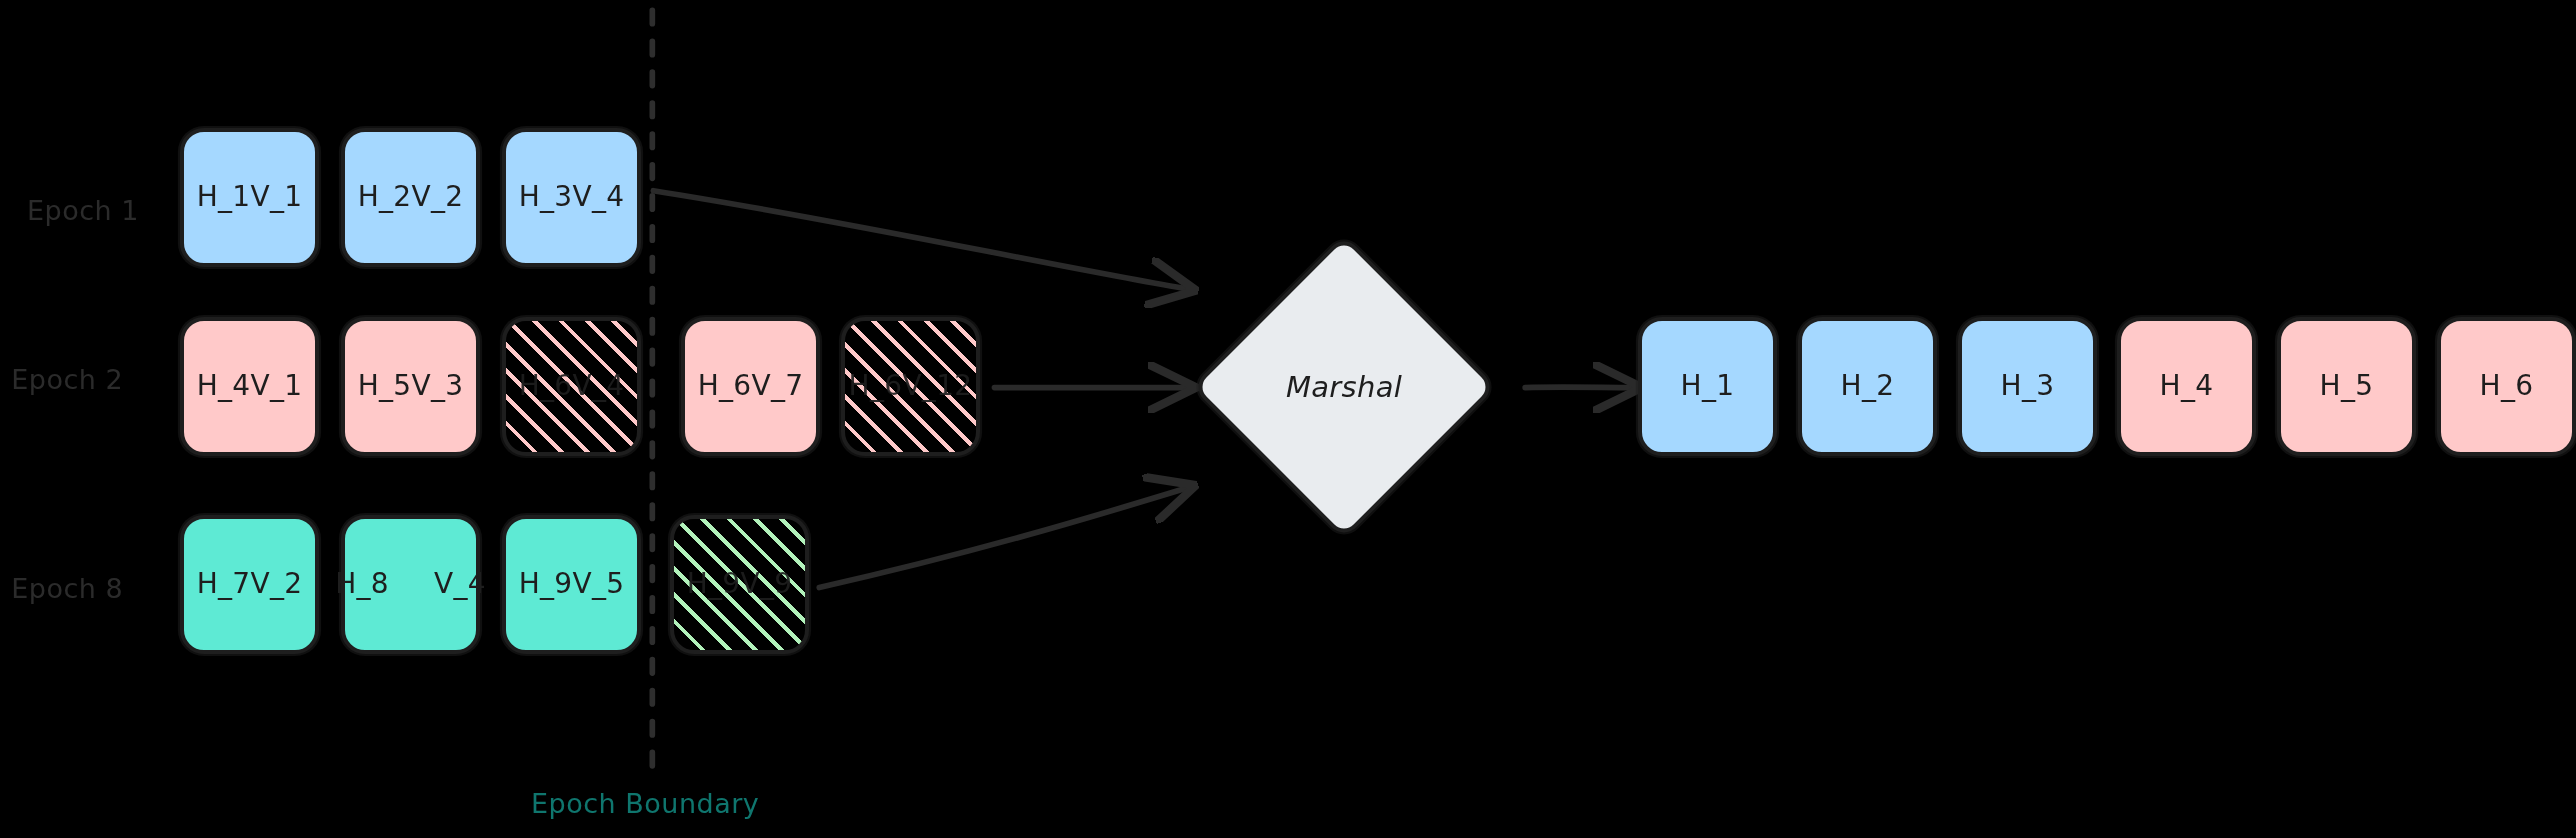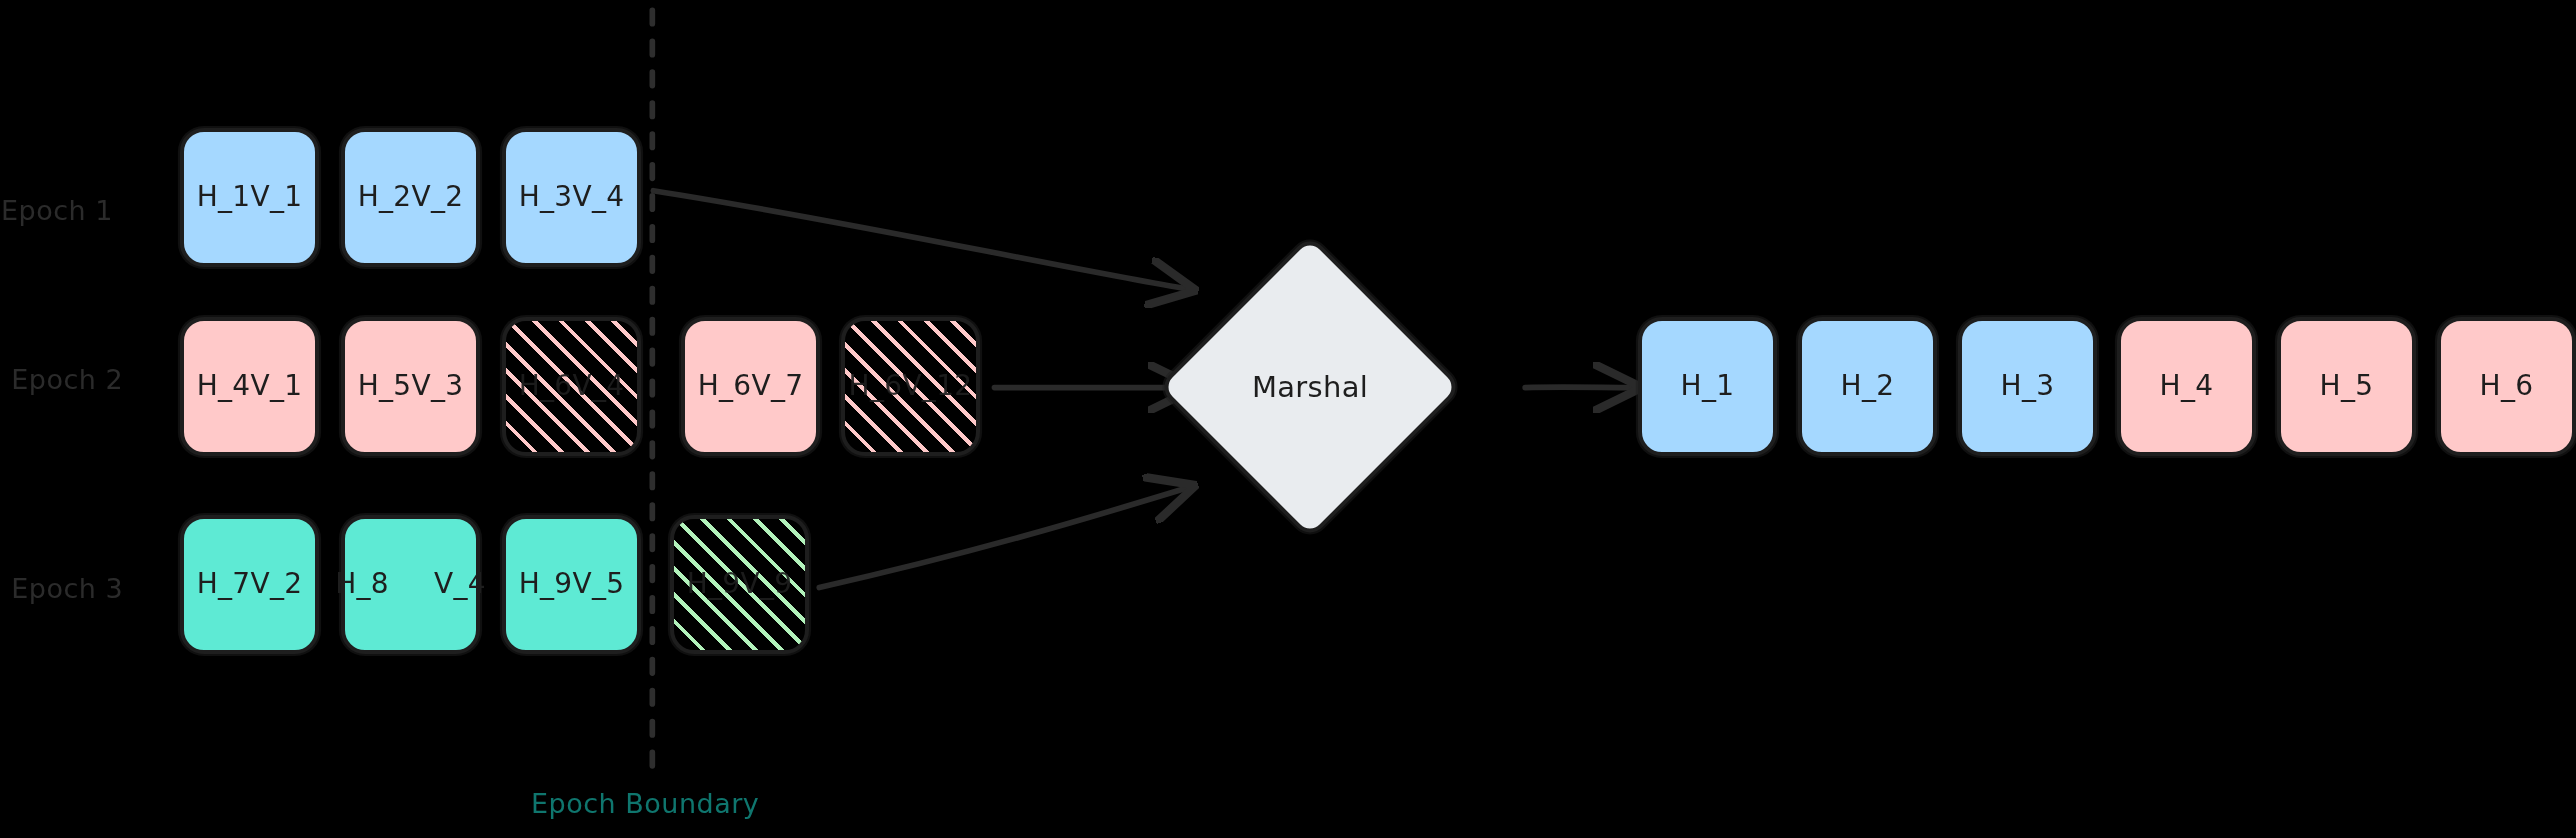--- a/index.html
+++ b/index.html
@@ -98,23 +98,23 @@
 
     <path d="M1268,370 C1650,430 2000,508 2300,560" stroke="#2a2a2a" stroke-width="11" fill="none" stroke-linecap="round" marker-end="url(#ah)"></path>
 
     <path d="M1930,752 C2060,752 2190,752 2300,752" stroke="#2a2a2a" stroke-width="11" fill="none" stroke-linecap="round" marker-end="url(#ah)"></path>
 
     <path d="M1590,1140 C1900,1070 2130,1000 2300,948" stroke="#2a2a2a" stroke-width="11" fill="none" stroke-linecap="round" marker-end="url(#ah)"></path>
 
     <path d="M2960,752 C3030,750 3110,752 3165,752" stroke="#2a2a2a" stroke-width="11" fill="none" stroke-linecap="round" marker-end="url(#ah)"></path>
   </svg>
 
-  <div class="epoch-label" style="left:1px;top:195px;">Epoch 1</div>
+  <div class="epoch-label" style="left:27px;top:195px;">Epoch 1</div>
   <div class="epoch-label" style="left:11.3px;top:364px;text-align:right;">Epoch 2</div>
-  <div class="epoch-label" style="left:11.3px;top:573px;">Epoch 3</div>
+  <div class="epoch-label" style="left:11.3px;top:573px;">Epoch 8</div>
 
   <div class="node fill-blue" style="left:180px;top:128px;width:139px;height:139px;">
     <span class="ln">H_1</span>
     <span class="ln">V_1</span>
   </div>
   <div class="node fill-blue" style="left:341px;top:128px;width:139px;height:139px;">
     <span class="ln">H_2</span>
     <span class="ln">V_2</span>
   </div>
   <div class="node fill-blue" style="left:502px;top:128px;width:139px;height:139px;">
@@ -153,21 +153,21 @@
   </div>
   <div class="node fill-green" style="left:502px;top:515px;width:139px;height:139px;">
     <span class="ln">H_9</span>
     <span class="ln">V_5</span>
   </div>
   <div class="node hatch hatch-green" style="left:670px;top:515px;width:139px;height:139px;">
     <span class="ln">H_9</span>
     <span class="ln">V_9</span>
   </div>
 
-  <div class="diamond-wrap" style="left:1202px;top:279px;width:216px;height:216px;">
+  <div class="diamond-wrap" style="left:1236px;top:279px;width:216px;height:216px;font-style:italic;">
     <div class="diamond"></div>
     <div class="diamond-label">Marshal</div>
   </div>
 
   <div class="node fill-blue" style="left:1638px;top:317px;width:139px;height:139px;">
     <span class="ln">H_1</span>
   </div>
   <div class="node fill-blue" style="left:1798px;top:317px;width:139px;height:139px;">
     <span class="ln">H_2</span>
   </div>

